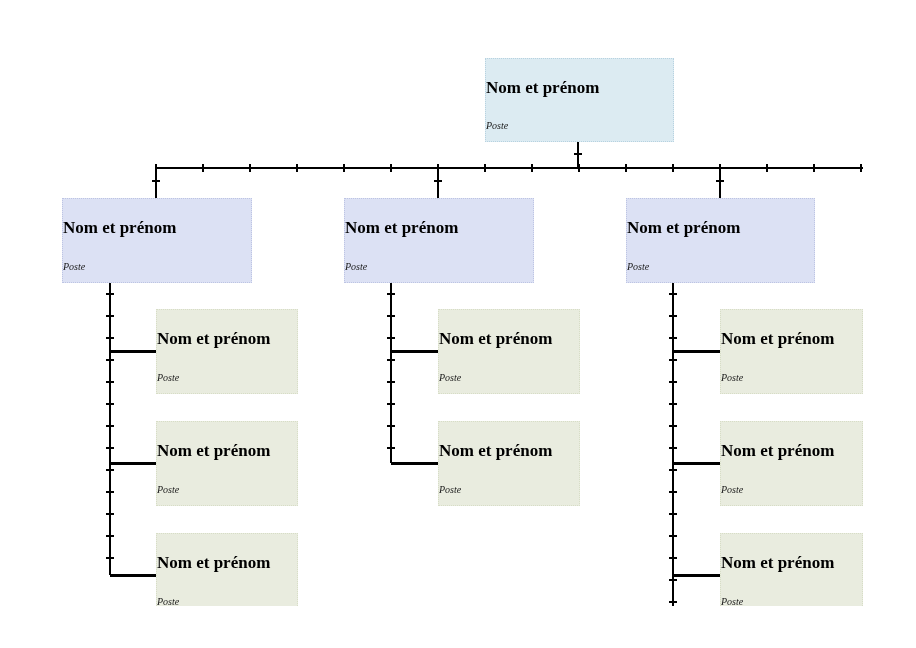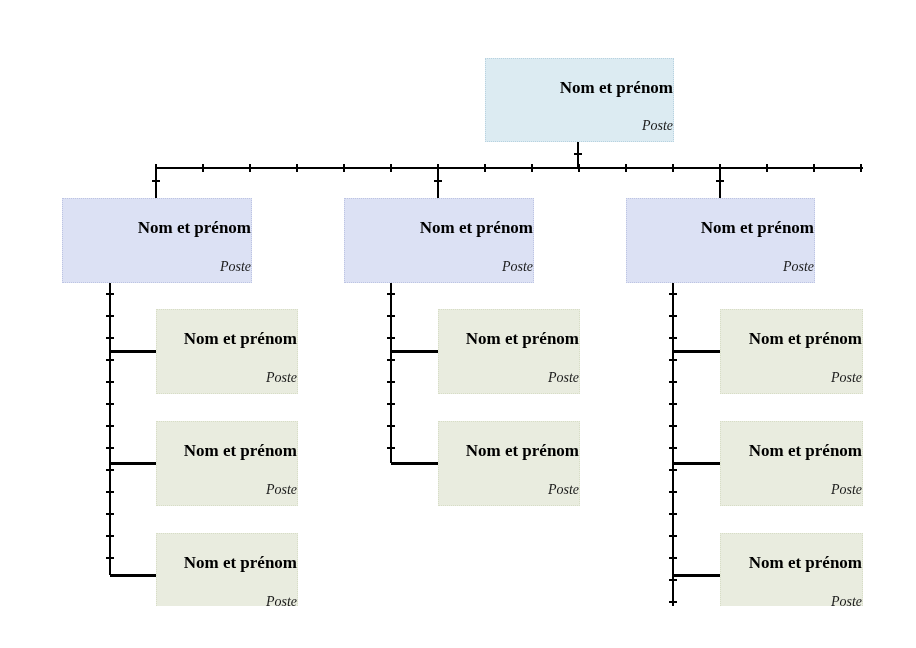--- a/index.html
+++ b/index.html
@@ -4,28 +4,28 @@
 <style>
   html,body{margin:0;padding:0;background:#fff;}
   #canvas{
     position:relative;
     width:916px;height:648px;
     background:#ffffff;
     overflow:hidden;
     font-family:"Liberation Serif","DejaVu Serif",serif;
   }
   
-  .box{position:absolute;box-sizing:border-box;text-align:right;}
+  .box{position:absolute;box-sizing:border-box;text-align:left;}
   .box .name{
     position:absolute;left:0;right:0;top:19px;
     font-weight:bold;font-size:17px;line-height:20px;color:#000;
   }
   .box .role{
     position:absolute;left:0;right:0;bottom:9px;
-    font-style:italic;font-size:14px;line-height:12px;color:#1a1a1a;
+    font-style:italic;font-size:10px;line-height:12px;color:#1a1a1a;
   }
   .root-fill{background:#dcebf2;border:1px dotted #b7d2e0;}
   .branch-fill{background:#dce1f4;border:1px dotted #bdc4e3;}
   .leaf-fill{background:#e9ecdf;border:1px dotted #d7ddc6;}
   
   .h-line{
     position:absolute;height:8px;
     background:repeating-linear-gradient(to right,#000 0 2px,transparent 2px 47px);
   }
   .h-line::before{

